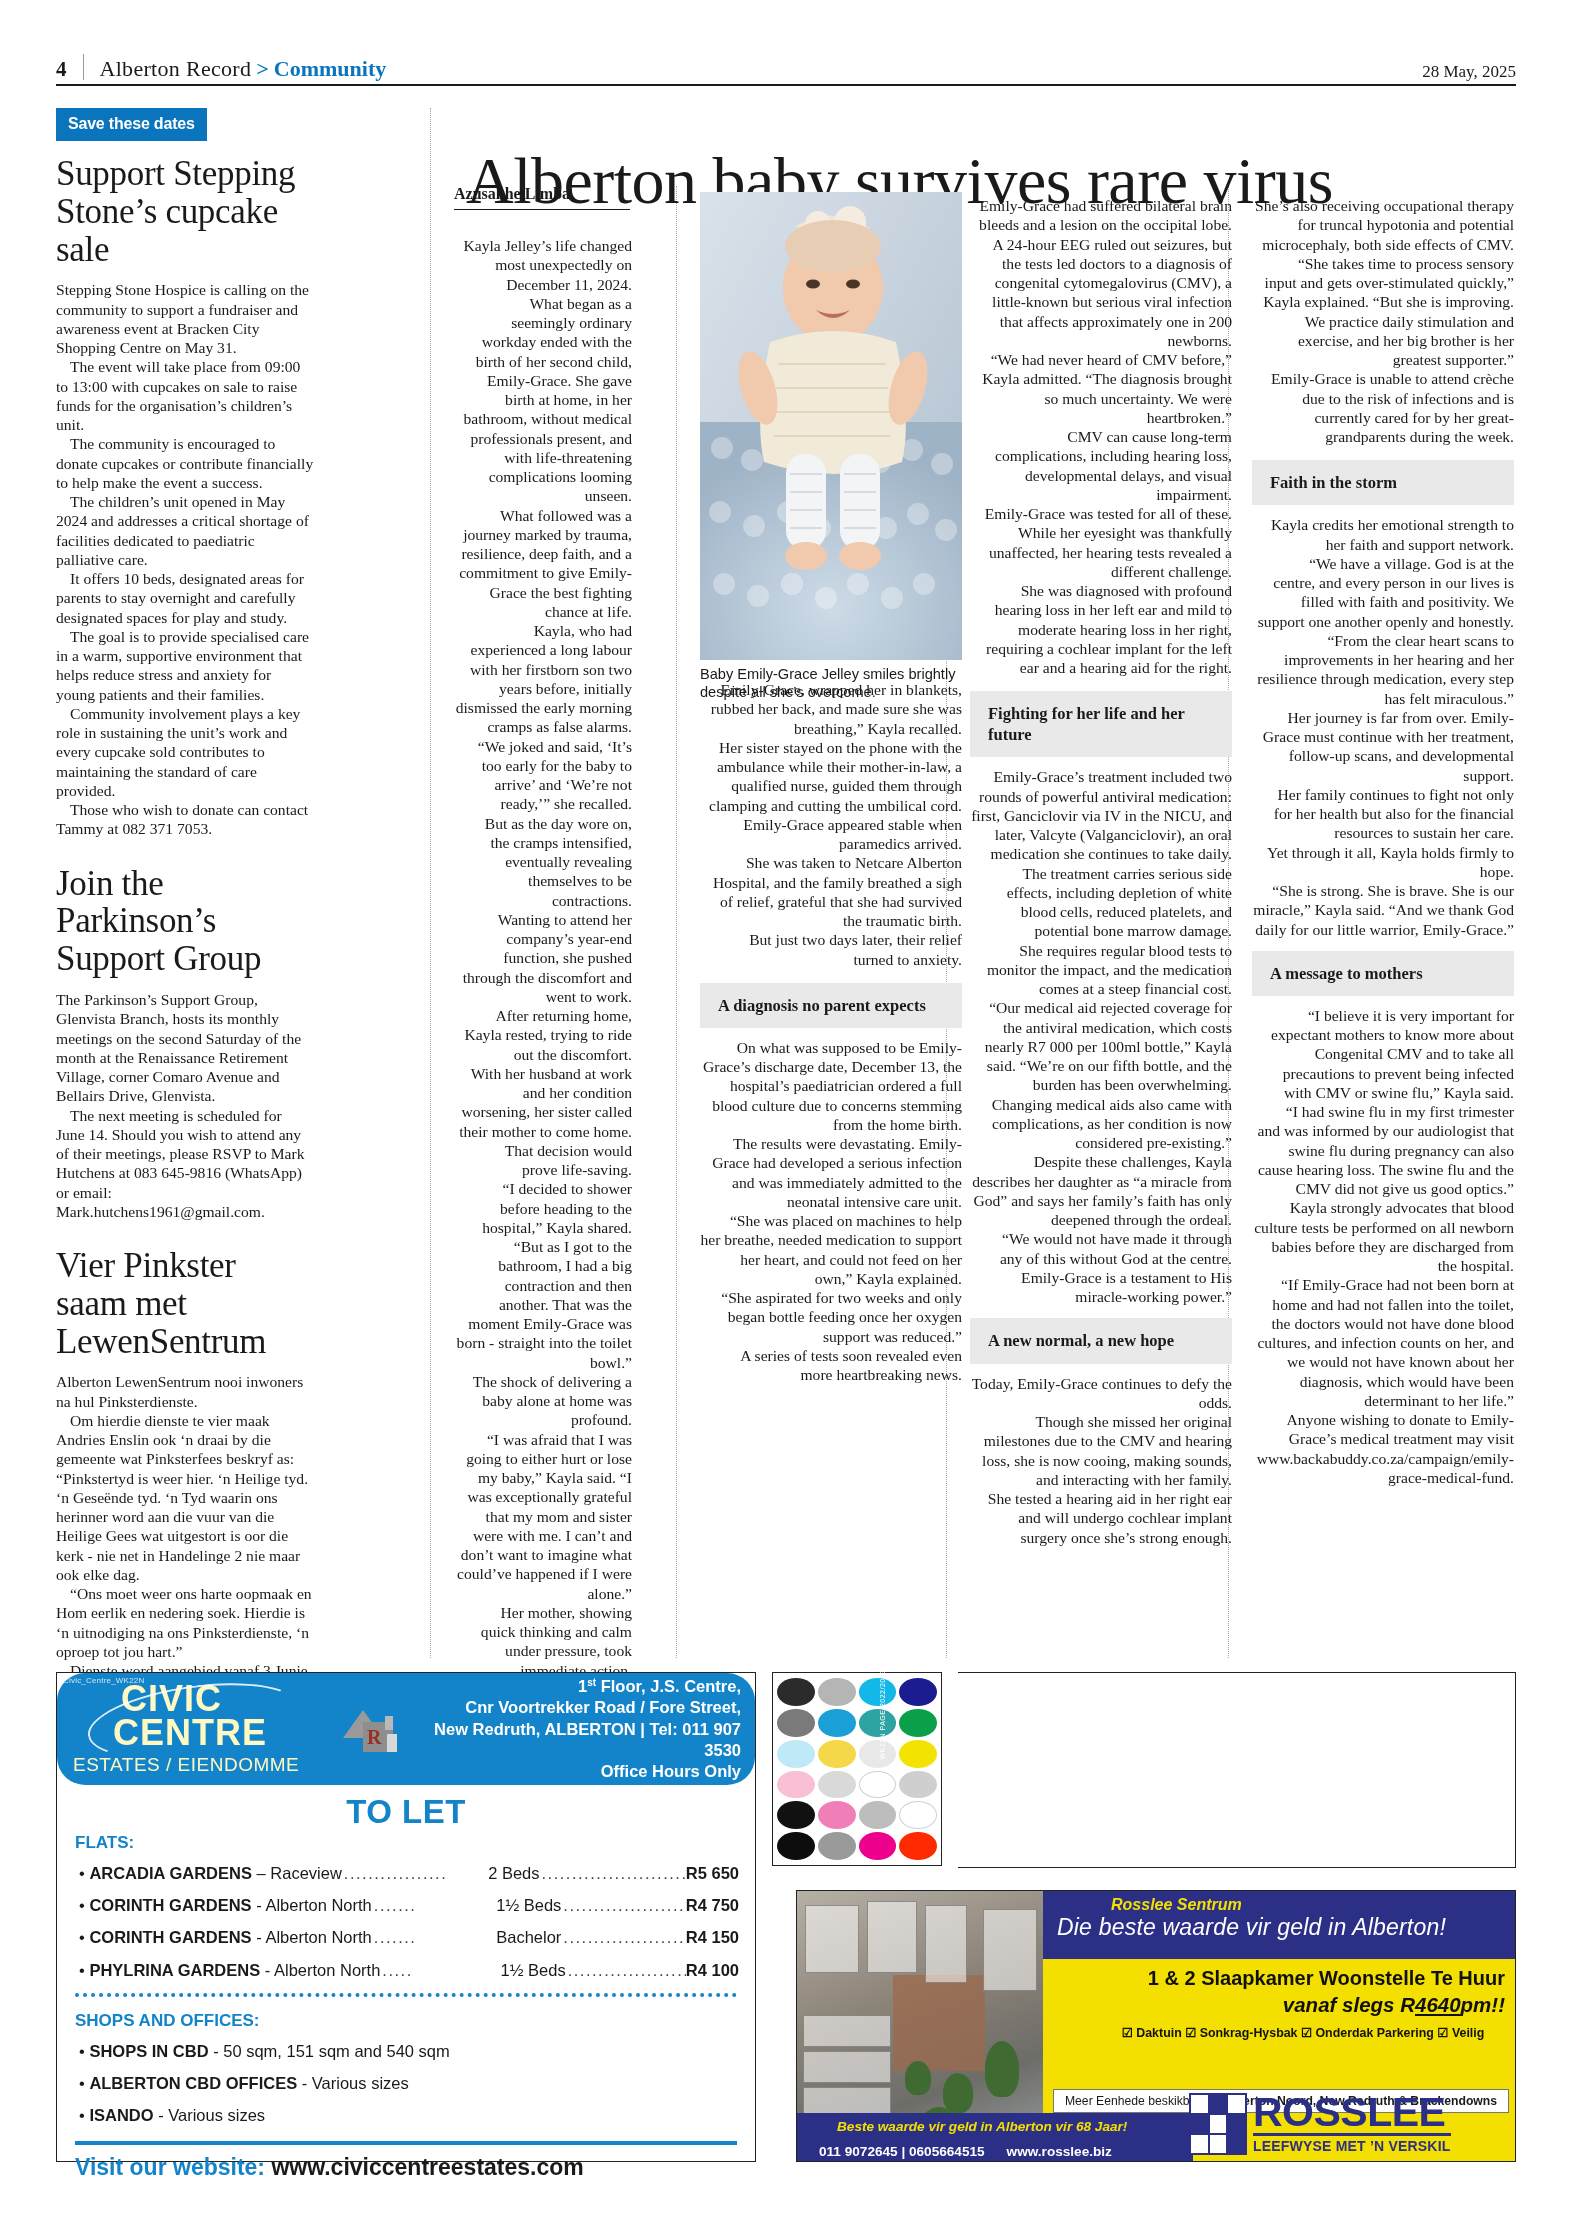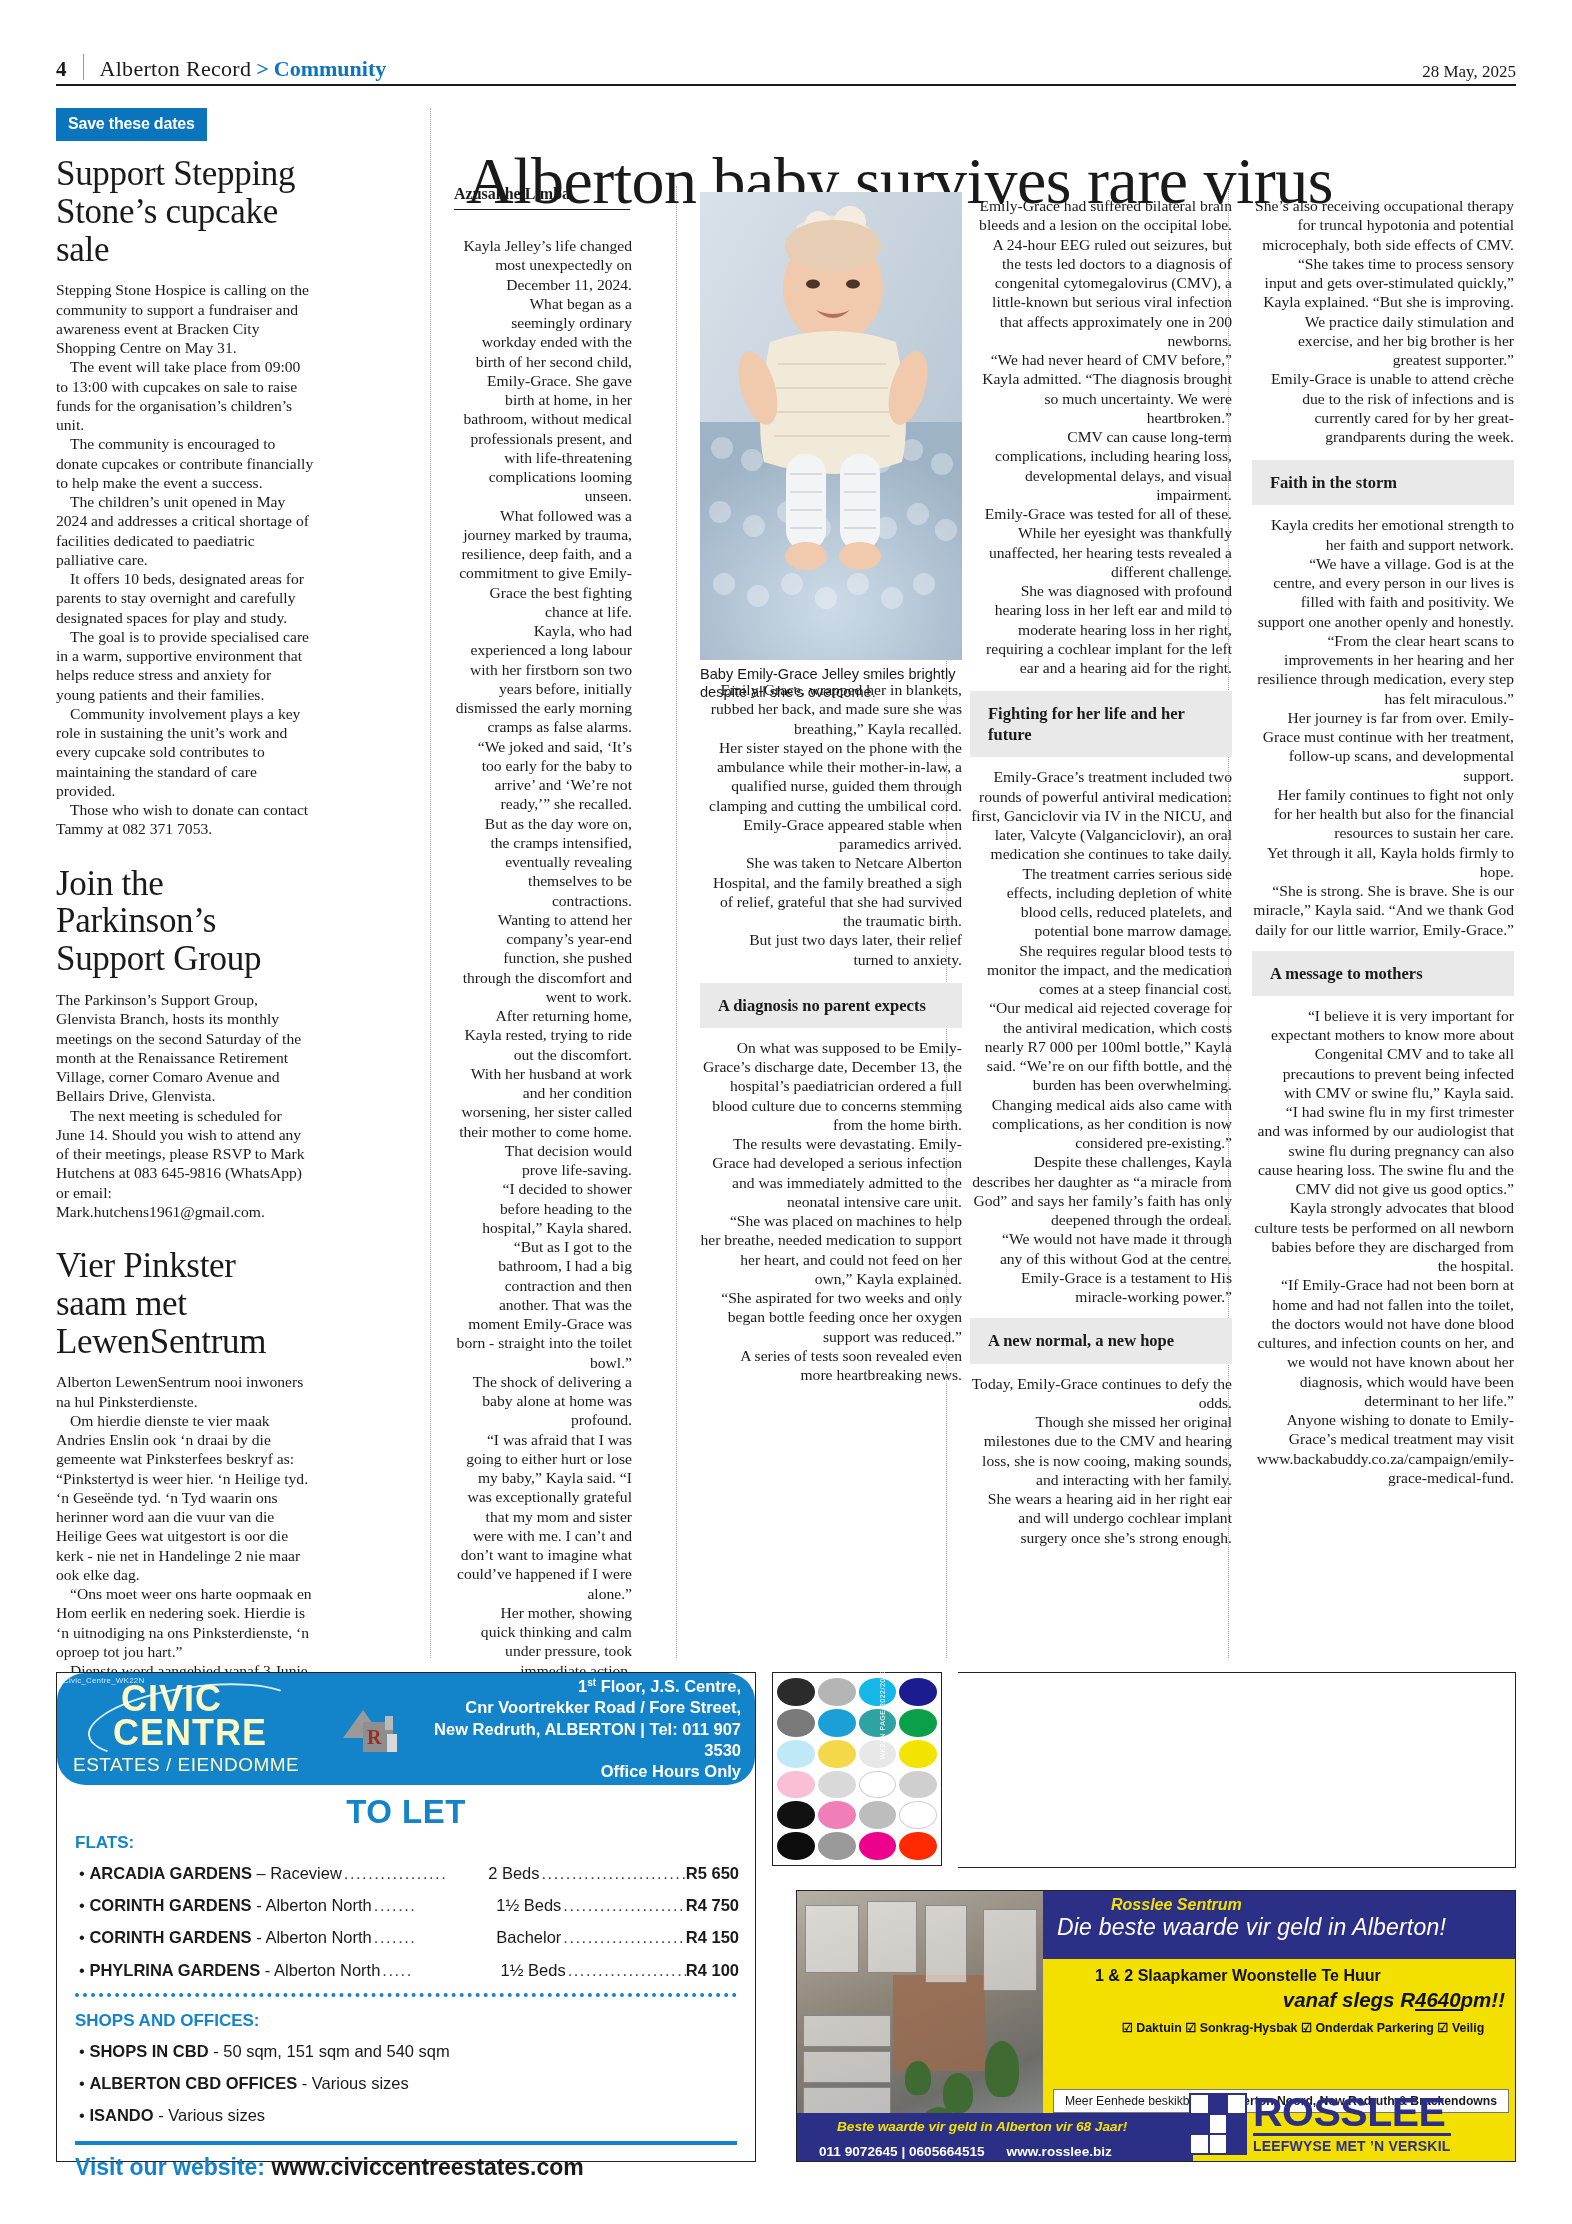--- a/index.html
+++ b/index.html
@@ -439,22 +439,22 @@
   .rosslee-yellow {
     position: absolute;
     left: 292px; top: 68px;
     width: 428px; height: 138px;
     background: #f3e000;
     color: #111;
   }
   .rosslee-h1 {
     font-family: "Liberation Sans", sans-serif;
     font-weight: bold;
-    font-size: 16px;
-    text-align: left;
+    font-size: 20px;
+    text-align: right;
     padding: 8px 12px 0 6px;
     line-height: 1.18;
   }
   .rosslee-h2 {
     font-family: "Liberation Sans", sans-serif;
     font-weight: bold;
     font-style: italic;
     font-size: 20.5px;
     text-align: right;
     padding: 2px 12px 0 6px;
@@ -732,21 +732,21 @@
     <div class="subhead">Fighting for her life and her future</div>
     <p>Emily-Grace’s treatment included two rounds of powerful antiviral medication: first, Ganciclovir via IV in the NICU, and later, Valcyte (Valganciclovir), an oral medication she continues to take daily.</p>
     <p>The treatment carries serious side effects, including depletion of white blood cells, reduced platelets, and potential bone marrow damage.</p>
     <p>She requires regular blood tests to monitor the impact, and the medication comes at a steep financial cost.</p>
     <p>“Our medical aid rejected coverage for the antiviral medication, which costs nearly R7 000 per 100ml bottle,” Kayla said. “We’re on our fifth bottle, and the burden has been overwhelming. Changing medical aids also came with complications, as her condition is now considered pre-existing.”</p>
     <p>Despite these challenges, Kayla describes her daughter as “a miracle from God” and says her family’s faith has only deepened through the ordeal.</p>
     <p>“We would not have made it through any of this without God at the centre. Emily-Grace is a testament to His miracle-working power.”</p>
     <div class="subhead tight">A new normal, a new hope</div>
     <p>Today, Emily-Grace continues to defy the odds.</p>
     <p>Though she missed her original milestones due to the CMV and hearing loss, she is now cooing, making sounds, and interacting with her family.</p>
-    <p>She wears a hearing aid in her right ear and will undergo cochlear implant surgery once she’s strong enough.</p>
+    <p>She tested a hearing aid in her right ear and will undergo cochlear implant surgery once she’s strong enough.</p>
   </div>
 
   <div class="col col4">
     <p>She’s also receiving occupational therapy for truncal hypotonia and potential microcephaly, both side effects of CMV.</p>
     <p>“She takes time to process sensory input and gets over-stimulated quickly,” Kayla explained. “But she is improving. We practice daily stimulation and exercise, and her big brother is her greatest supporter.”</p>
     <p>Emily-Grace is unable to attend crèche due to the risk of infections and is currently cared for by her great-grandparents during the week.</p>
     <div class="subhead">Faith in the storm</div>
     <p>Kayla credits her emotional strength to her faith and support network.</p>
     <p>“We have a village. God is at the centre, and every person in our lives is filled with faith and positivity. We support one another openly and honestly.</p>
     <p>“From the clear heart scans to improvements in her hearing and her resilience through medication, every step has felt miraculous.”</p>

